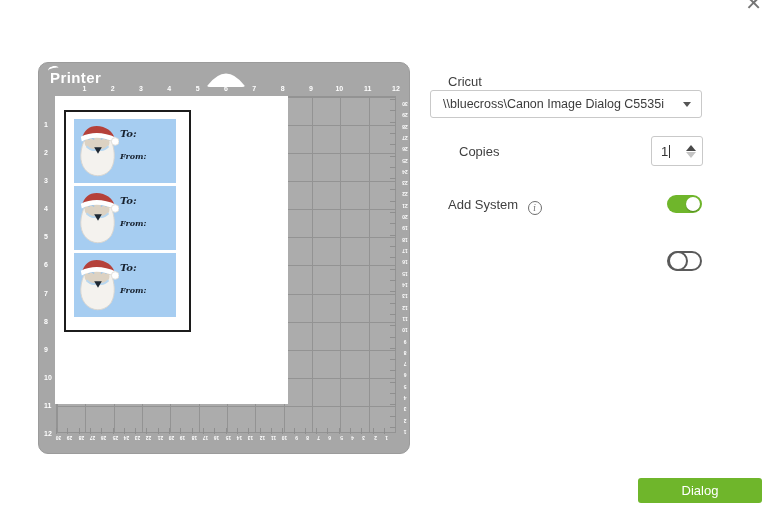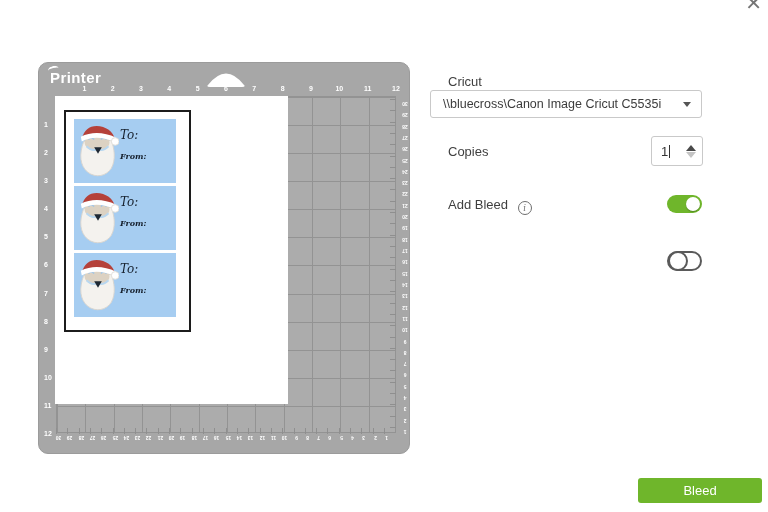--- a/index.html
+++ b/index.html
@@ -42,35 +42,35 @@
   .ticks-bottom{position:absolute;left:17px;top:365px;width:331px;height:6px;
      background:repeating-linear-gradient(to right,#8f8f8f 0 1px,transparent 1px 11.31px);}
 
   .paper{position:absolute;left:16px;top:33px;width:233px;height:308px;background:#ffffff;}
   .cut-box{position:absolute;left:9px;top:14px;width:127px;height:222px;background:#ffffff;
            border:2px solid #1c1c1c;box-sizing:border-box;
            display:flex;flex-direction:column;gap:3px;padding:7px 0 0 8px;}
   .tag{position:relative;width:102px;height:64px;background:#a6cdf1;flex:0 0 auto;}
   .tag svg{position:absolute;left:3px;top:3px;}
   .tag .to-label{position:absolute;left:46px;top:9px;font-family:"DejaVu Serif",serif;
-                 font-style:italic;font-weight:normal;font-size:12px;color:#17212e;}
+                 font-style:italic;font-weight:bold;font-size:10px;color:#17212e;}
   .tag .from-label{position:absolute;left:46px;top:32px;font-family:"DejaVu Serif",serif;
                  font-style:italic;font-weight:bold;font-size:8px;color:#17212e;}
 
   
   .field-label{position:absolute;left:448px;font-size:13px;color:#3f3f3f;}
   .printer-label{top:74px;}
   .printer-select{position:absolute;left:430px;top:90px;width:272px;height:28px;
       border:1px solid #c9c9c9;border-radius:3px;background:#fff;box-sizing:border-box;
       display:flex;align-items:center;padding:0 10px 0 12px;cursor:pointer;}
   .printer-value{font-size:12.5px;color:#3c3c3c;flex:1;white-space:nowrap;}
   .caret-down{width:0;height:0;border-left:4px solid transparent;border-right:4px solid transparent;
       border-top:5px solid #555;margin-left:6px;}
 
-  .copies-label{top:144px;}
+  .copies-label{top:144px;margin-left:11px;}
   .copies-input{position:absolute;left:651px;top:136px;width:52px;height:30px;
       border:1px solid #c9c9c9;border-radius:3px;background:#fff;box-sizing:border-box;
       display:flex;align-items:center;padding:0 6px 0 9px;}
   .copies-value{font-size:13px;color:#333;}
   .text-caret{display:inline-block;width:1px;height:13px;background:#333;margin-left:1px;}
   .stepper{margin-left:auto;display:flex;flex-direction:column;align-items:center;gap:1px;}
   .step-up{width:0;height:0;border-left:5px solid transparent;border-right:5px solid transparent;
            border-bottom:6px solid #4a4a4a;cursor:pointer;}
   .step-down{width:0;height:0;border-left:5px solid transparent;border-right:5px solid transparent;
            border-top:6px solid #c4c4c4;cursor:pointer;}
@@ -256,41 +256,41 @@
       </svg>
       <span class="to-label">To:</span>
       <span class="from-label">From:</span>
     </div>
   </div>
     </div>
   </div>
 
   <div class="field-label printer-label">Cricut</div>
   <div class="printer-select">
-    <span class="printer-value">\\bluecross\Canon Image Cricut C5535i</span>
+    <span class="printer-value">\\bluecross\Canon Image Dialog C5535i</span>
     <span class="caret-down"></span>
   </div>
 
   <div class="field-label copies-label">Copies</div>
   <div class="copies-input">
     <span class="copies-value">1</span>
     <span class="text-caret"></span>
     <span class="stepper">
       <span class="step-up"></span>
       <span class="step-down"></span>
     </span>
   </div>
 
   <div class="field-label bleed-label">
-    <span>Add Bleed</span>
+    <span>Add System</span>
     <span class="info-icon">i</span>
   </div>
   <div class="toggle-on">
     <span class="knob"></span>
   </div>
 
   <div class="toggle-off">
     <span class="knob"></span>
   </div>
 
-  <button class="print-btn">Bleed</button>
+  <button class="print-btn">Dialog</button>
 
 </div>
 
 </body></html>

